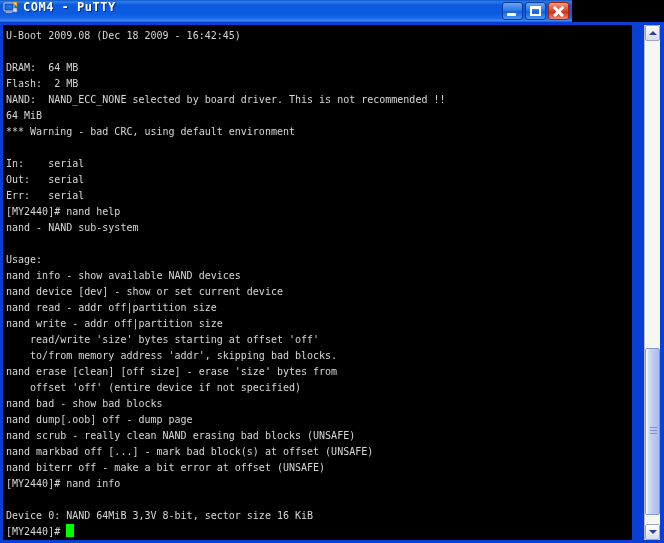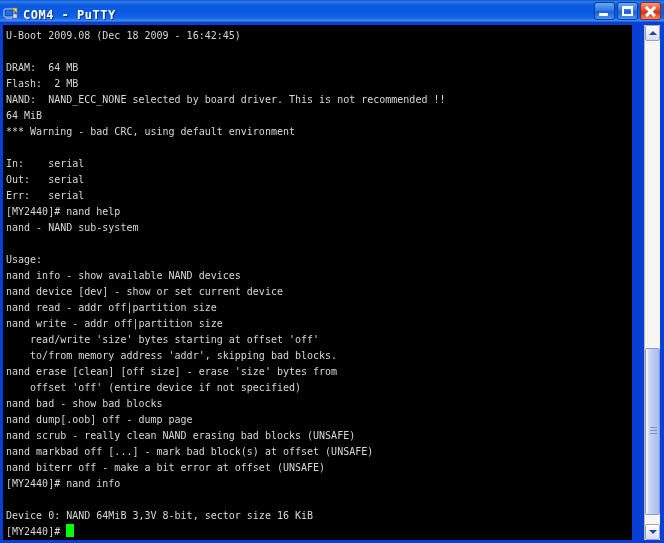--- a/index.html
+++ b/index.html
@@ -20,32 +20,32 @@
     height: 543px;
     box-sizing: border-box;
     background: #000000;
     overflow: hidden;
   }
 
   
   .titlebar {
     position: absolute;
     top: 0; left: 0;
-    width: 664px;
+    width: 572px;
     height: 22px;
     background: linear-gradient(to bottom,
       #0a56c8 0%,
       #2f7ceb 8%,
       #0b5ae0 22%,
       #0b5ae0 60%,
       #1566e8 82%,
       #3d87ef 93%,
       #1a5fd0 100%);
     display: flex;
-    align-items: flex-end;
+    align-items: flex-start;
     overflow: hidden;
     border-bottom: 1px solid #0b3fa8;
   }
   .title-icon {
     width: 16px;
     height: 16px;
     margin-left: 3px;
     margin-right: 4px;
     flex: 0 0 auto;
     position: relative;

